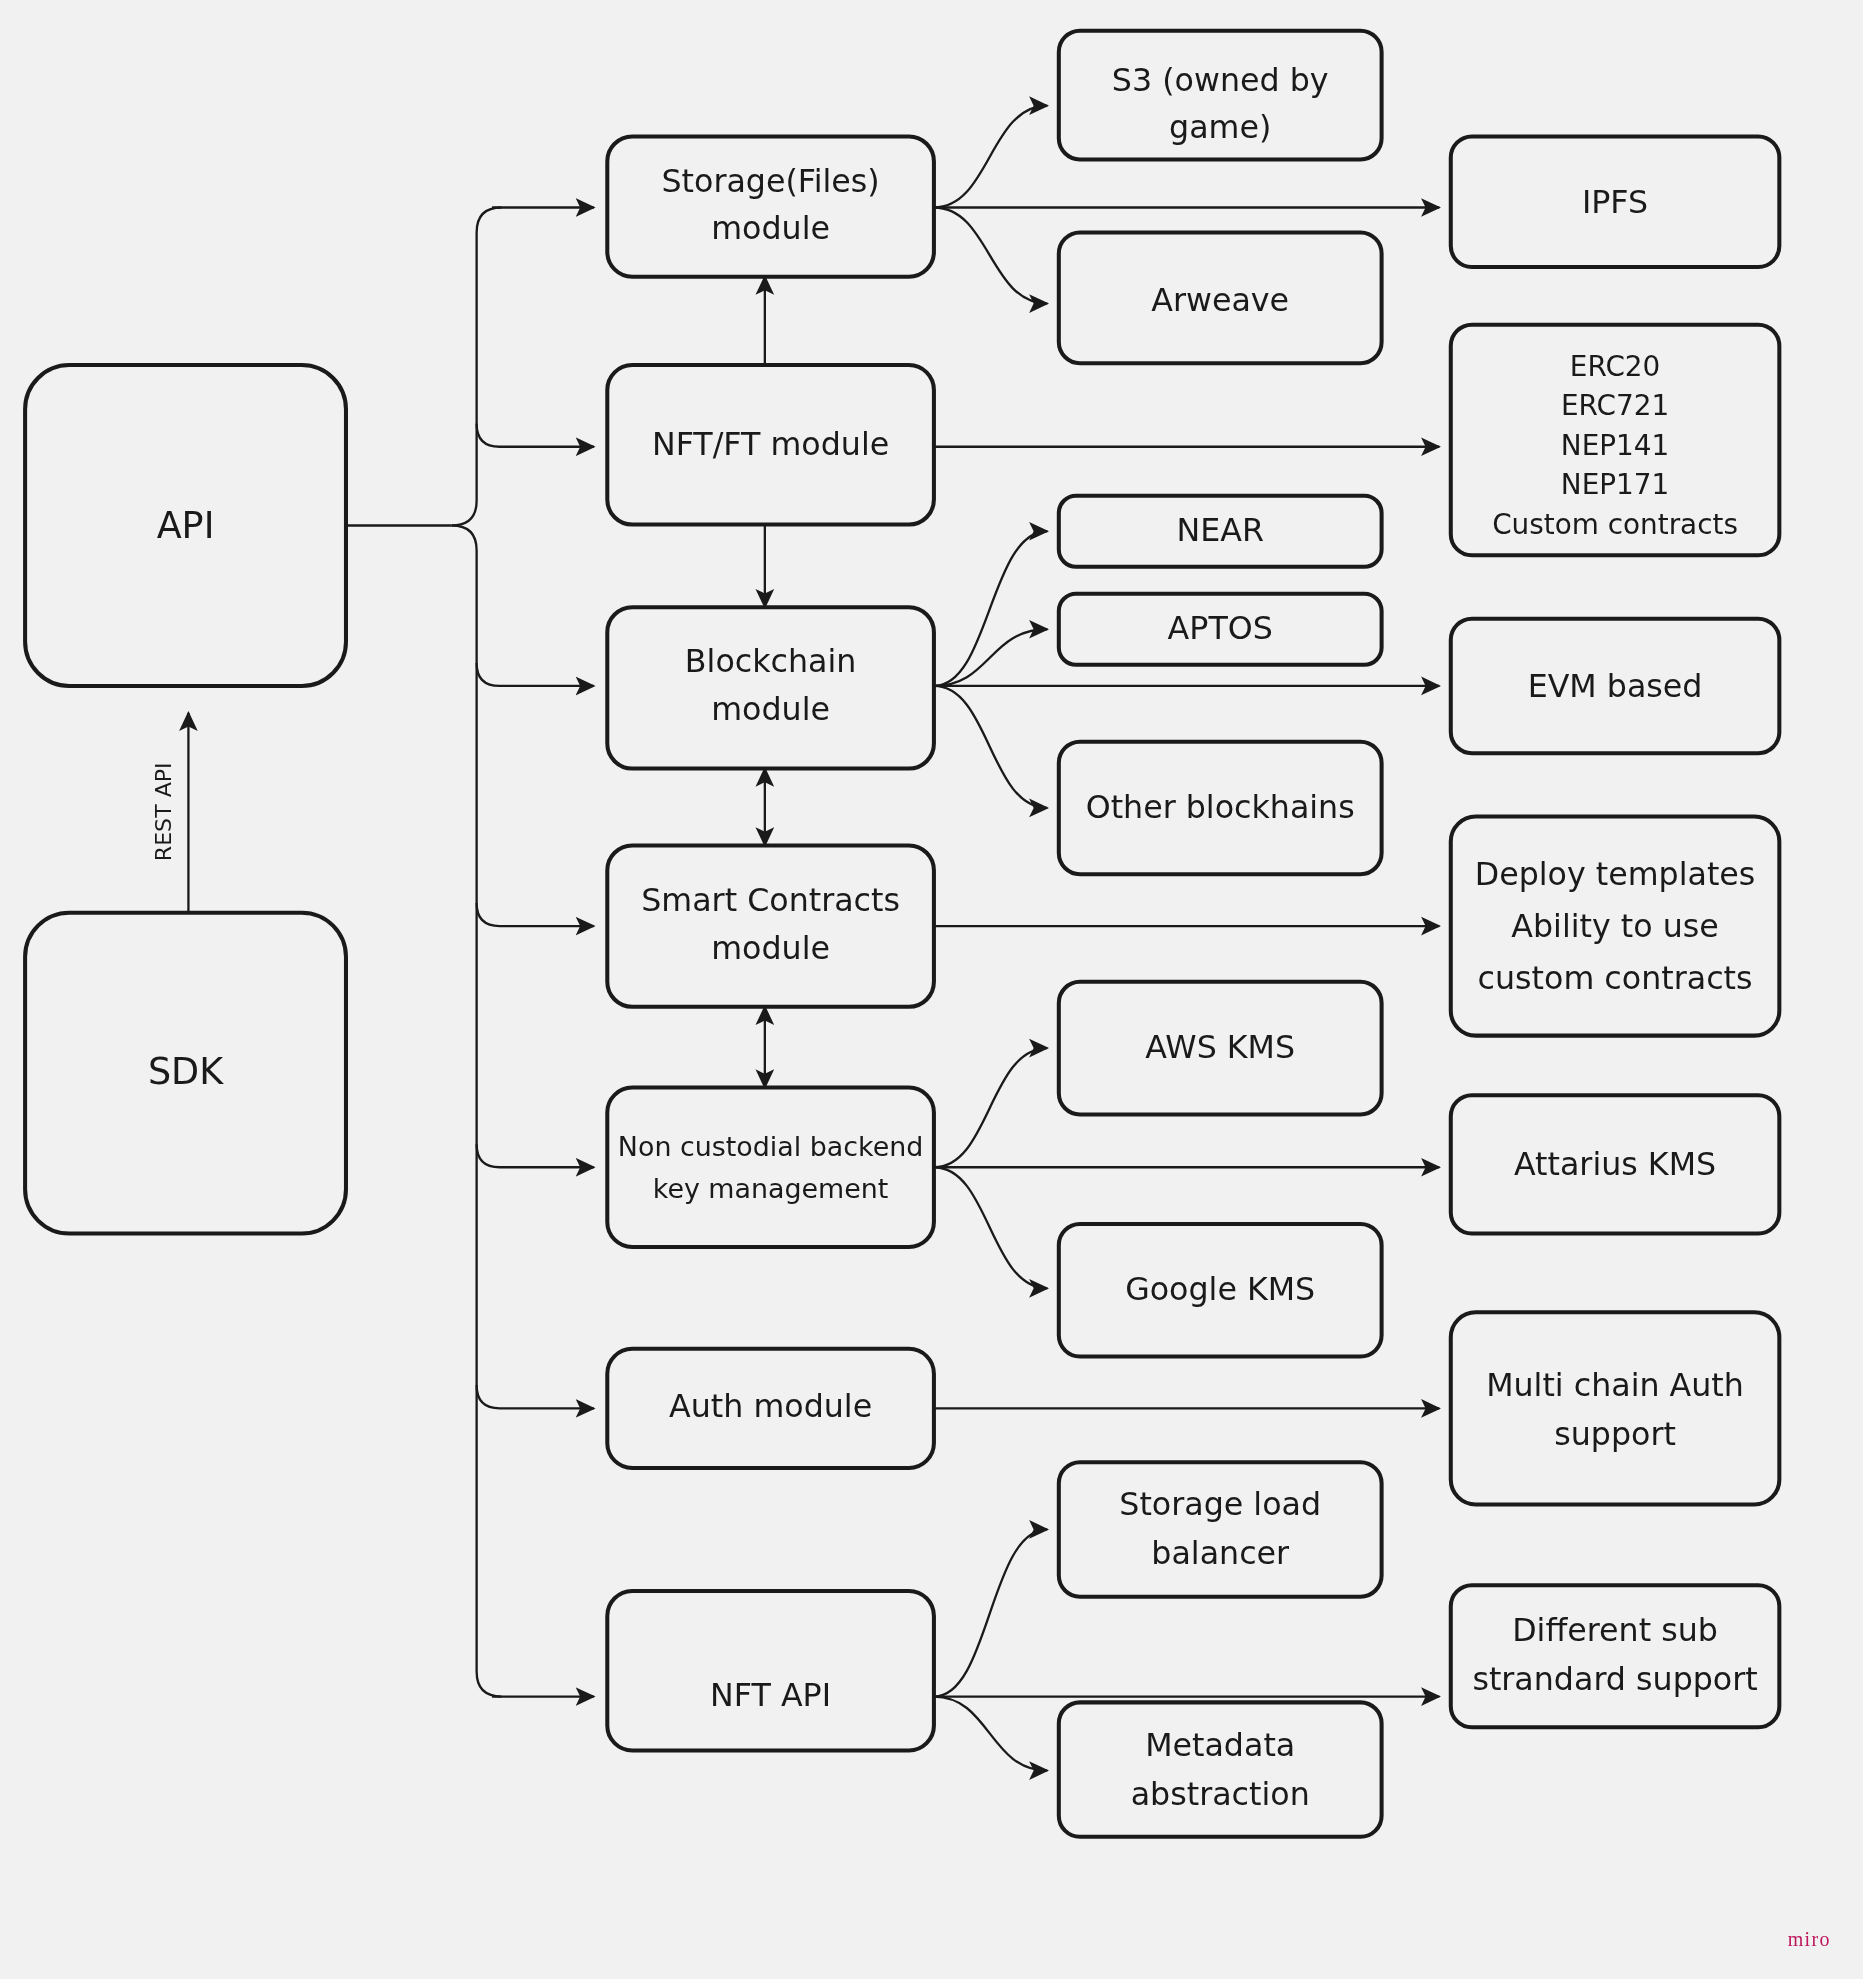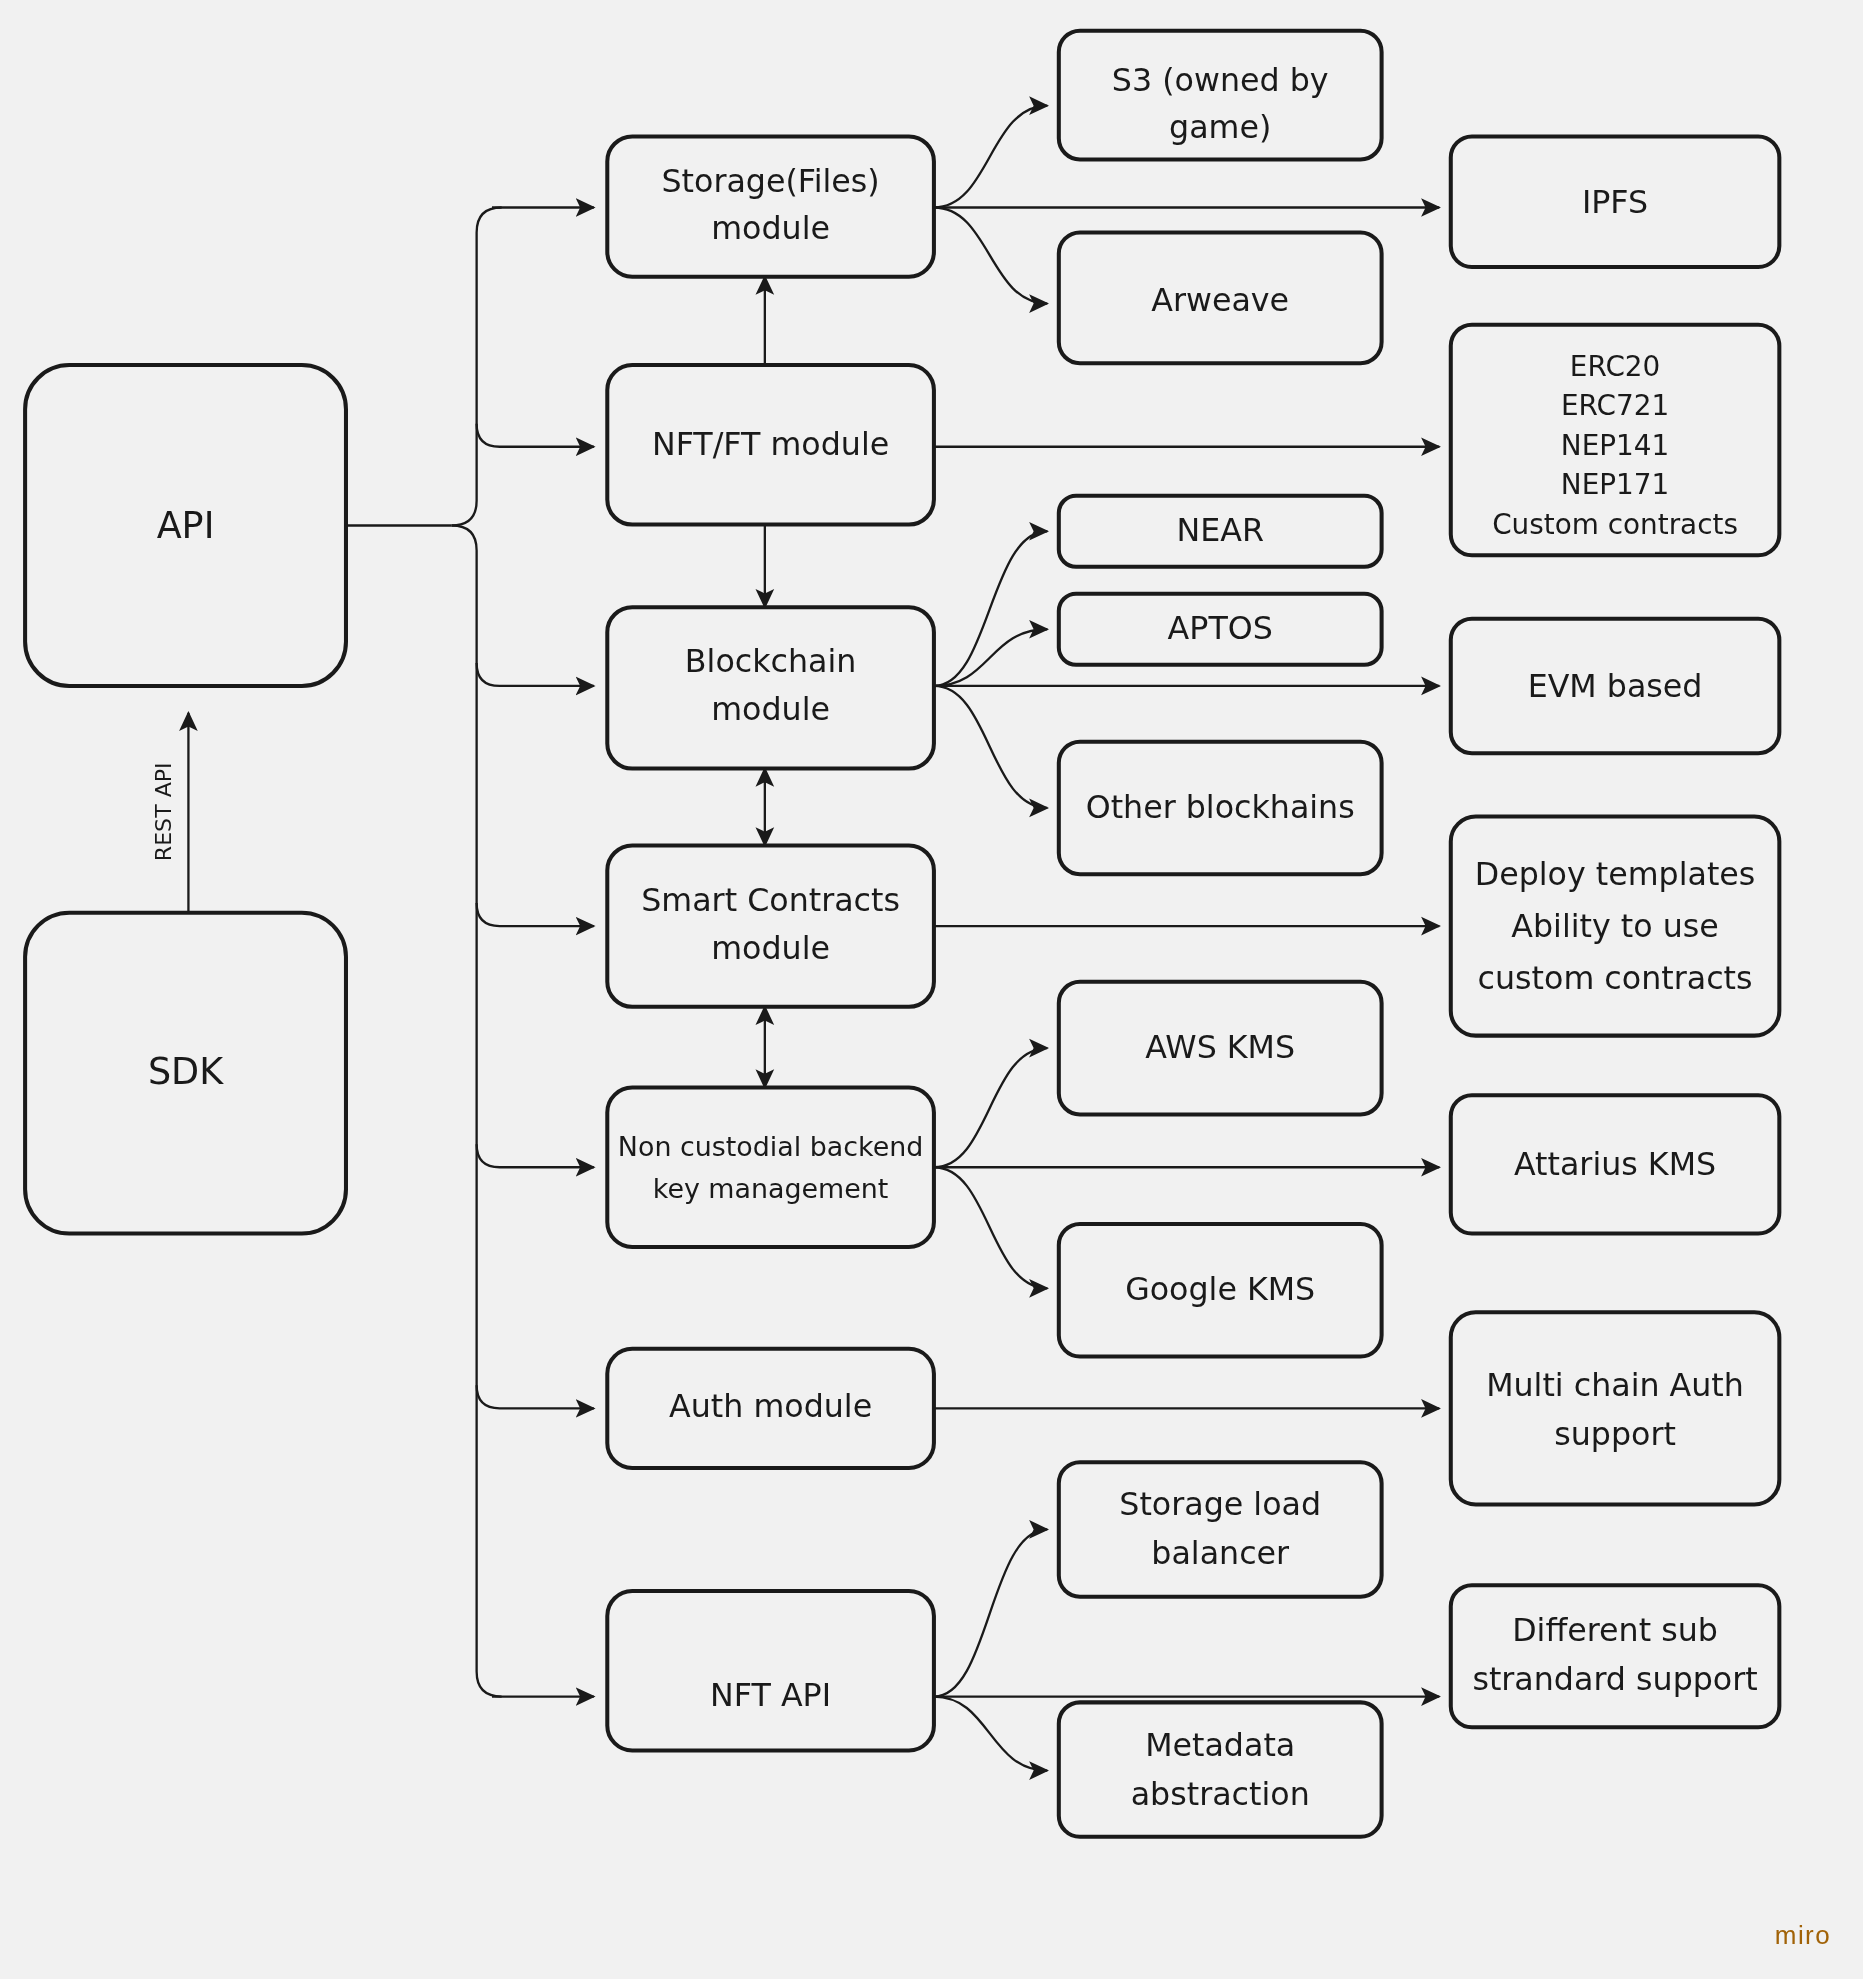--- a/index.html
+++ b/index.html
@@ -44,23 +44,23 @@
   .edge-label {
     fill: #1a1a1a;
     font-family: "DejaVu Sans", "Liberation Sans", sans-serif;
     font-size: 23px;
     text-anchor: middle;
   }
   .watermark {
     position: absolute;
     right: 33px;
     bottom: 29px;
-    color: #a16207;
-    font-family: Liberation Sans, sans-serif;
-    font-size: 26px;
+    color: #be185d;
+    font-family: Liberation Serif, serif;
+    font-size: 20px;
     letter-spacing: 1.4px;
     user-select: none;
   }
 </style>
 </head>
 <body>
 
 <div id="board">
 
   <svg id="canvas" viewBox="0 0 1940 2061">

